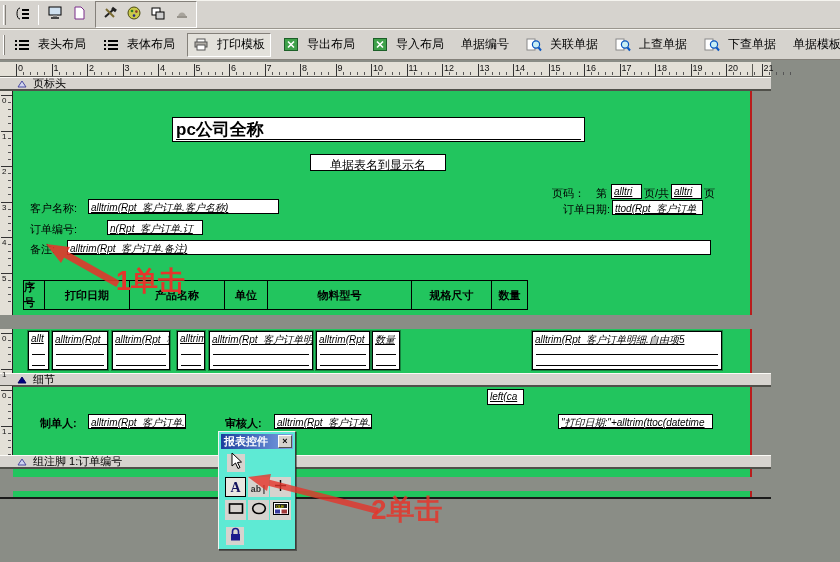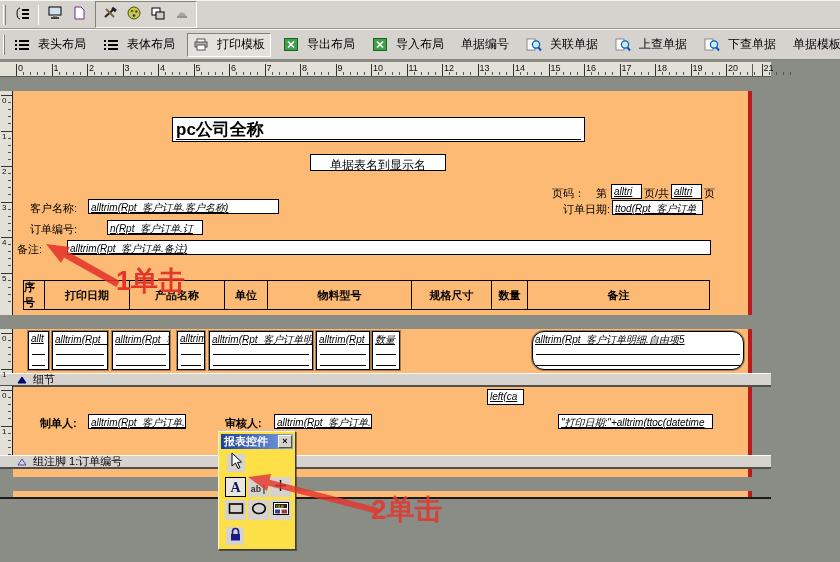--- a/index.html
+++ b/index.html
@@ -28,21 +28,21 @@
   .hnum { position:absolute; top:1px; font-size:9px; font-weight:normal; font-style:normal; color:#111; }
   #hruler-cap { position:absolute; left:752px; top:2px; width:18px; height:12px; border-left:1px solid #5b5b55; }
 
   .bandbar { position:absolute; left:0; width:771px; height:14px; background:#d6d3ce;
              border-top:1px solid #fbfaf6; border-bottom:2px solid #50504a; display:flex; align-items:center; font-size:11px; color:#000; }
   .bandbar .tri { margin:0 6px 0 17px; display:inline-flex; }
   .vruler { position:absolute; left:0; width:13px; background:#e3e0d7; border-right:1px solid #222; }
   .vmaj { position:absolute; left:1px; width:11px; height:1px; background:#333; }
   .vmin { position:absolute; right:1px; width:3px; height:1px; background:#555; }
   .vnum { position:absolute; left:2px; font-size:8px; font-style:normal; color:#111; }
-  .pagecontent { position:absolute; left:13px; width:739px; background:#fdba74; border-right:4px solid #b91c1c; overflow:hidden; }
+  .pagecontent { position:absolute; left:13px; width:739px; background:#22c55e; border-right:2px solid #b91c1c; overflow:hidden; }
 
   .lbl { position:absolute; font-size:11px; color:#000; white-space:nowrap; }
   .blbl { font-weight:bold; }
   .fbox { position:absolute; background:#fff; border:1px solid #000; overflow:hidden; white-space:nowrap; }
   .expr { font-size:10px; text-decoration:underline; color:#000; display:block; padding:1px 1px 0 2px; white-space:nowrap; }
 
   #title-box { left:159px; top:26px; width:413px; height:25px; }
   #title-box .tin { display:block; margin:1px 3px 0 3px; font-size:17px; font-weight:bold; border-bottom:1px solid #000; height:21px; line-height:21px; }
   #subtitle-box { left:297px; top:63px; width:136px; height:17px; text-align:center; }
   #subtitle-box span { font-size:12px; font-weight:normal; text-decoration:underline; line-height:15px; }
@@ -50,21 +50,21 @@
   .grid { position:absolute; display:flex; }
   .gcell { border:1px solid #000; border-left:none; height:100%; display:flex; align-items:center; justify-content:center;
            font-size:11px; font-weight:bold; overflow:hidden; }
   .gcell:first-child { border-left:1px solid #000; }
   .tcell { font-weight:normal; justify-content:flex-start; padding-left:2px; }
 
   .gf { position:absolute; background:#fff; border:1px solid #000; box-shadow:0 0 0 1px #00000055; overflow:hidden; }
   .gf .fline { position:absolute; left:3px; right:3px; height:1px; background:#000; }
 
   
-  #palette { position:absolute; left:218px; top:431px; width:78px; height:119px; background:#fde047;
+  #palette { position:absolute; left:218px; top:431px; width:78px; height:119px; background:#5eead4;
              border:1px solid; border-color:#f4f3ee #3c3c38 #3c3c38 #f4f3ee; box-shadow:1px 1px 0 #00000066; z-index:50; }
   #pal-title { position:absolute; left:2px; top:2px; right:2px; height:15px;
                background:linear-gradient(90deg,#1c3f9e,#7da2e4); color:#fff; font-size:11px; font-weight:bold;
                display:flex; align-items:center; padding-left:3px; }
   #pal-close { position:absolute; right:1px; top:1px; width:14px; height:13px; background:#d6d3ce;
                border:1px solid; border-color:#fff #55524d #55524d #fff; font-size:9px; font-weight:bold; color:#000;
                display:flex; align-items:center; justify-content:center; line-height:1; }
   .ptool { position:absolute; display:flex; align-items:center; justify-content:center; background:#d6d3ce; }
   .ptool.tool-sel { border:1px solid #000; background:#e9e7e1; }
 
@@ -393,34 +393,33 @@
       <span class="lbl" style="left:550px; top:111px;">订单日期:</span>
       <span class="fbox" style="left:599px; top:109px; width:91px; height:15px;">
           <i class="expr">ttod(Rpt_客户订单</i>
         </span>
 
       <span class="lbl" style="left:17px; top:131px;">订单编号:</span>
       <span class="fbox" style="left:94px; top:129px; width:96px; height:15px;">
           <i class="expr">n(Rpt_客户订单.订</i>
         </span>
 
-      <span class="lbl" style="left:4px; top:151px;">备注:</span>
+      <span class="lbl" style="left:17px; top:151px;">备注:</span>
       <span class="fbox" style="left:54px; top:149px; width:644px; height:15px;">
           <i class="expr">alltrim(Rpt_客户订单.备注)</i>
         </span>
 
       <div class="grid" id="table-header" style="left:10px; top:189px; width:687px; height:30px;">
           <div class="gcell" style="width:22px">序号</div>
           <div class="gcell" style="width:85px">打印日期</div>
           <div class="gcell" style="width:95px">产品名称</div>
           <div class="gcell" style="width:43px">单位</div>
           <div class="gcell" style="width:144px">物料型号</div>
           <div class="gcell" style="width:80px">规格尺寸</div>
           <div class="gcell" style="width:36px">数量</div>
-          <div class="gcell" style="width:182px">备注</div>
         </div>
     </div>
 
     <div class="pagecontent" id="c-groupheader" style="top:268px; height:44px;">
         <div class="gf" style="left:15px; top:2px; width:21px; height:39px;">
           <i class="expr">allt</i>
           <i class="fline" style="top:22px"></i>
           <i class="fline" style="top:33px"></i>
         </div>
         <div class="gf" style="left:39px; top:2px; width:56px; height:39px;">
@@ -446,21 +445,21 @@
         <div class="gf" style="left:303px; top:2px; width:54px; height:39px;">
           <i class="expr">alltrim(Rpt_客</i>
           <i class="fline" style="top:22px"></i>
           <i class="fline" style="top:33px"></i>
         </div>
         <div class="gf" style="left:359px; top:2px; width:28px; height:39px;">
           <i class="expr">数量</i>
           <i class="fline" style="top:22px"></i>
           <i class="fline" style="top:33px"></i>
         </div>
-        <div class="gf" style="left:519px; top:2px; width:212px; height:39px;border-radius:12px;">
+        <div class="gf" style="left:519px; top:2px; width:190px; height:39px;">
           <i class="expr">alltrim(Rpt_客户订单明细.自由项5</i>
           <i class="fline" style="top:22px"></i>
           <i class="fline" style="top:33px"></i>
         </div>
       </div>
 
     <div class="pagecontent" id="c-detail" style="top:325px; height:69px;">
       <span class="fbox" style="left:474px; top:3px; width:37px; height:16px;">
           <i class="expr">left(ca</i>
         </span>
@@ -474,20 +473,28 @@
           <i class="expr">alltrim(Rpt_客户订单.审</i>
         </span>
       <span class="fbox" style="left:545px; top:28px; width:155px; height:15px;">
           <i class="expr">"打印日期:"+alltrim(ttoc(datetime</i>
         </span>
     </div>
 
     <div class="pagecontent" style="top:408px; height:8px;"></div>
     <div class="pagecontent" style="top:430px; height:6px;"></div>
     <div style="position:absolute; left:0; top:436px; width:771px; height:2px; background:#1a1a1a;"></div>
+  <div class="bandbar" style="top: 16px;">
+        <span class="tri">
+          <svg width="10" height="8">
+            <polygon points="5,1 9,7 1,7" fill="#d0d5ef" stroke="#4a4aa0"></polygon>
+          </svg>
+        </span>
+        <span>页标头</span>
+      </div>
       <div class="bandbar" style="top: 312px;">
         <span class="tri">
           <svg width="10" height="8">
             <polygon points="5,1 9,7 1,7" fill="#000080" stroke="#000060"></polygon>
           </svg>
         </span>
         <span>细节</span>
       </div>
       <div class="bandbar" style="top: 394px;">
         <span class="tri">

